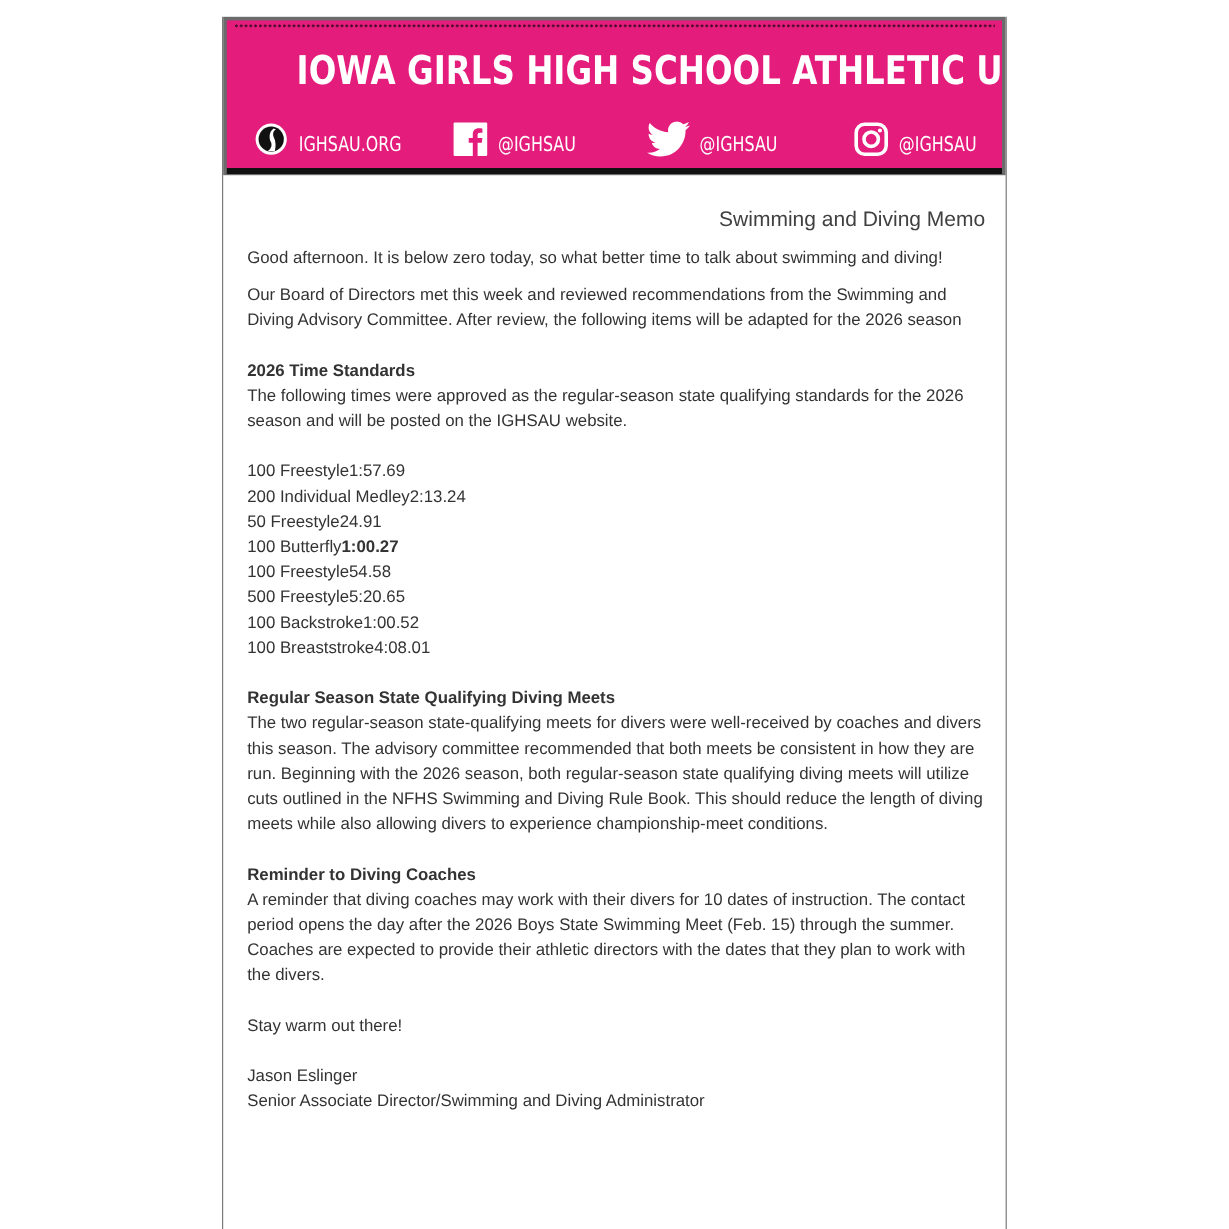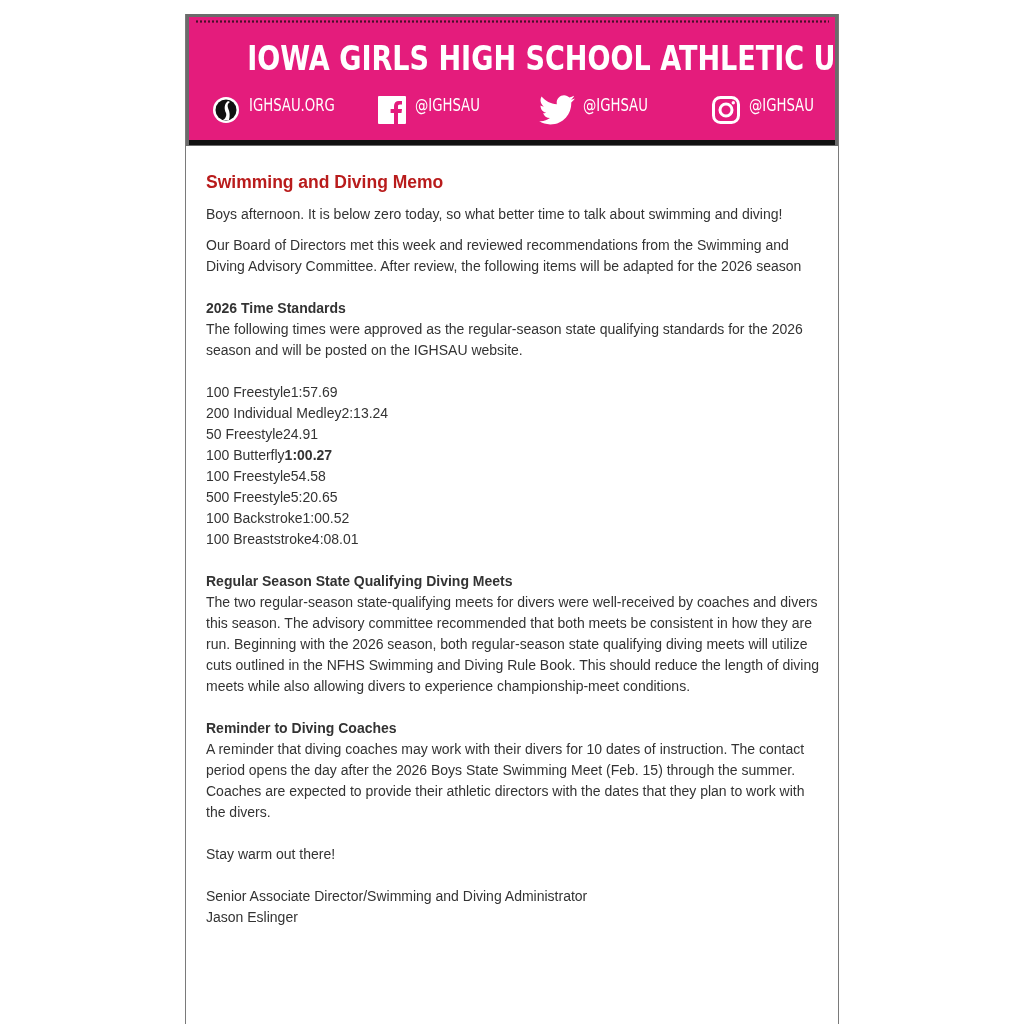--- a/index.html
+++ b/index.html
@@ -79,21 +79,21 @@
       left: 0;
       top: 78px;
       width: 646px;
       height: 40px;
     }
     .social-item {
       position: absolute;
       top: 0;
       height: 36px;
       display: flex;
-      align-items: flex-start;
+      align-items: flex-end;
     }
     .social-item .icon {
       width: 30px;
       height: 30px;
       display: inline-block;
       margin-right: 8px;
     }
     .social-item .label {
       color: #ffffff;
       font-family: "DejaVu Sans", sans-serif;
@@ -106,23 +106,23 @@
     .content {
       position: absolute;
       left: 20px;
       top: 150px;
       width: 615px;
       font-size: 14px;
       line-height: 21px;
       color: #333333;
     }
     .memo-title {
-      text-align: left;
-      color: #b91c1c;
-      font-weight: bold;
+      text-align: right;
+      color: #404040;
+      font-weight: normal;
       font-size: 17.5px;
       margin: 6px 0 10px 0;
       line-height: 24px;
     }
     p {
       margin: 0;
     }
     .para-gap { margin-top: 10px; }
     .blank { height: 21px; }
     .bold { font-weight: bold; }
@@ -187,21 +187,21 @@
           <span class="label">@IGHSAU</span>
         </div>
       </div>
     </div>
     <div class="banner-black"></div>
   </div>
 
   <div class="content">
     <div class="memo-title">Swimming and Diving Memo</div>
 
-    <p>Boys afternoon. It is below zero today, so what better time to talk about swimming and diving!</p>
+    <p>Good afternoon. It is below zero today, so what better time to talk about swimming and diving!</p>
     <p class="para-gap">Our Board of Directors met this week and reviewed recommendations from the Swimming and Diving Advisory Committee. After review, the following items will be adapted for the 2026 season</p>
 
     <div class="blank"></div>
 
     <p class="bold">2026 Time Standards</p>
     <p>The following times were approved as the regular-season state qualifying standards for the 2026 season and will be posted on the IGHSAU website.</p>
 
     <div class="blank"></div>
 
     <div class="times">
@@ -248,16 +248,16 @@
 
     <p class="bold">Reminder to Diving Coaches</p>
     <p>A reminder that diving coaches may work with their divers for 10 dates of instruction. The contact period opens the day after the 2026 Boys State Swimming Meet (Feb. 15) through the summer. Coaches are expected to provide their athletic directors with the dates that they plan to work with the divers.</p>
 
     <div class="blank"></div>
 
     <p>Stay warm out there!</p>
 
     <div class="blank"></div>
 
+    <p>Jason Eslinger</p>
     <p>Senior Associate Director/Swimming and Diving Administrator</p>
-    <p>Jason Eslinger</p>
   </div>
 </div>
 
 </body></html>

